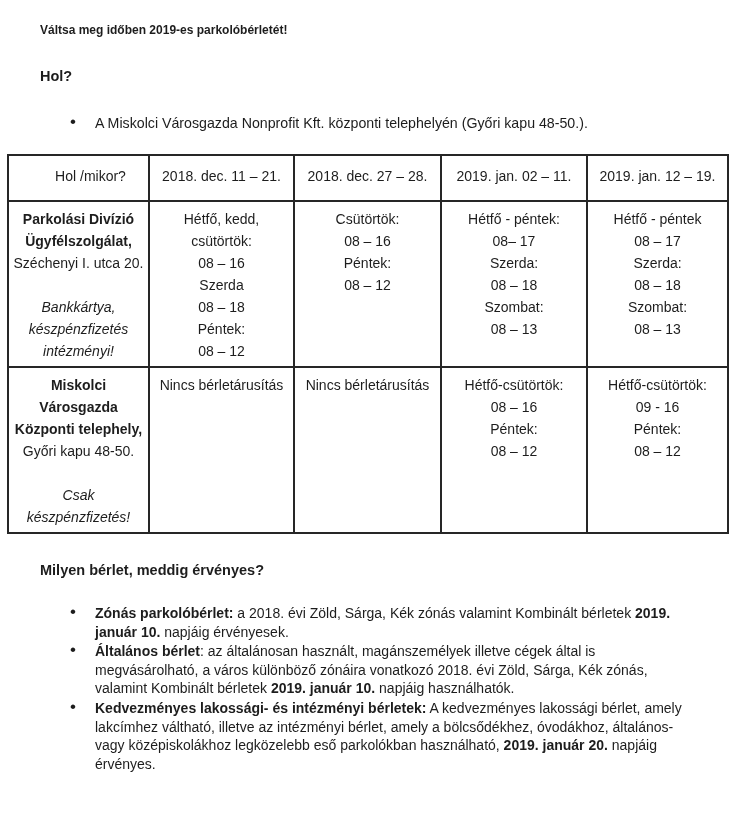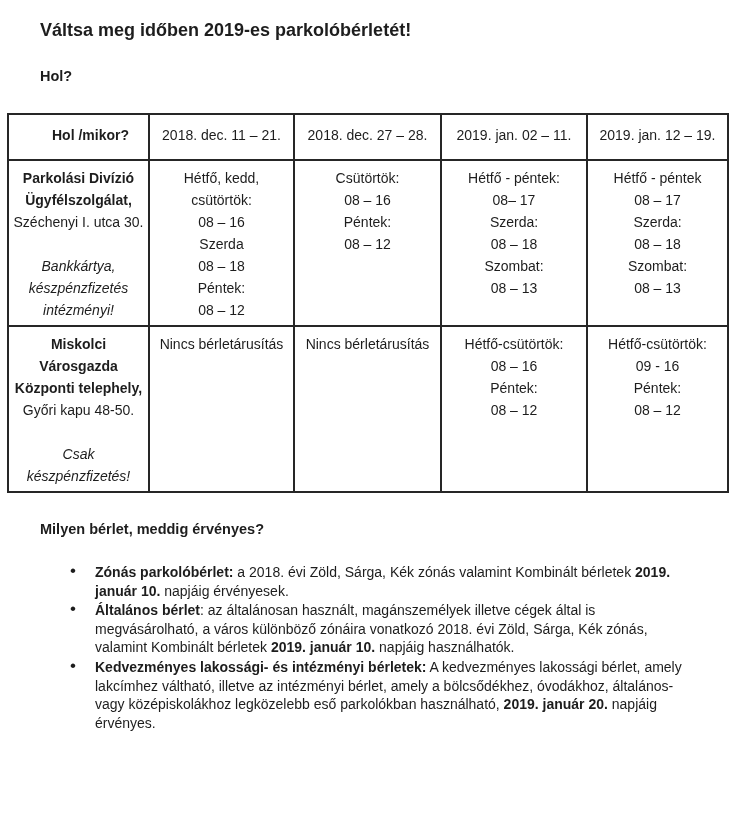--- a/index.html
+++ b/index.html
@@ -11,21 +11,21 @@
     position: relative;
     width: 734px;
     height: 813px;
     background: #ffffff;
     overflow: hidden;
     font-family: "Liberation Sans", "DejaVu Sans", sans-serif;
     color: #1d1d1d;
     -webkit-font-smoothing: antialiased;
   }
   .doc-title {
-    font-size: 18px;
+    font-size: 12px;
     font-weight: bold;
     margin: 0;
     padding: 20px 40px 0 40px;
     line-height: 20px;
   }
   .section-heading {
     font-size: 14.5px;
     font-weight: bold;
     margin: 27px 40px 0 40px;
     line-height: 19px;
@@ -79,33 +79,34 @@
   table.schedule col.c3 { width: 147px; }
   table.schedule col.c4 { width: 146px; }
   table.schedule col.c5 { width: 141px; }
   table.schedule thead tr { height: 46px; }
   table.schedule tbody tr.r1 { height: 152px; }
   table.schedule tbody tr.r2 { height: 160px; padding-left: 28px; }
   table.schedule thead th {
     font-weight: normal;
     padding-top: 9px;
   }
-  table.schedule thead th.first { font-weight: bold; padding-left: 28px; }
+  table.schedule thead th.first { font-weight: normal; padding-left: 28px; }
   .cell-line { min-height: 22px; }
   .cell-line.empty { min-height: 10px; }
 </style>
 </head>
 <body>
 
 <div class="page">
   <h1 class="doc-title">Váltsa meg időben 2019-es parkolóbérletét!</h1>
 
   <h2 class="section-heading">Hol?</h2>
 
   <ul class="bullets intro">
+      <li><span>A Miskolci Városgazda Nonprofit Kft. központi telephelyén (Győri kapu 48-50.).</span></li>
     </ul>
 
   <table class="schedule">
     <colgroup>
       <col class="c1">
         <col class="c2">
         <col class="c3">
         <col class="c4">
         <col class="c5">
     </colgroup>
@@ -116,21 +117,21 @@
           <th>2018. dec. 27 – 28.</th>
           <th>2019. jan. 02 – 11.</th>
           <th>2019. jan. 12 – 19.</th>
         </tr>
     </thead>
     <tbody>
         <tr class="r1">
           <td>
             <div class="cell-line b">Parkolási Divízió</div>
             <div class="cell-line b">Ügyfélszolgálat,</div>
-            <div class="cell-line">Széchenyi I. utca 30.</div>
+            <div class="cell-line">Széchenyi I. utca 20.</div>
             <div class="cell-line empty">&nbsp;</div>
             <div class="cell-line i">Bankkártya,</div>
             <div class="cell-line i">készpénzfizetés</div>
             <div class="cell-line i">intézményi!</div>
           </td>
           <td>
             <div class="cell-line">Hétfő, kedd,</div>
             <div class="cell-line">csütörtök:</div>
             <div class="cell-line">08 – 16</div>
             <div class="cell-line">Szerda</div>

